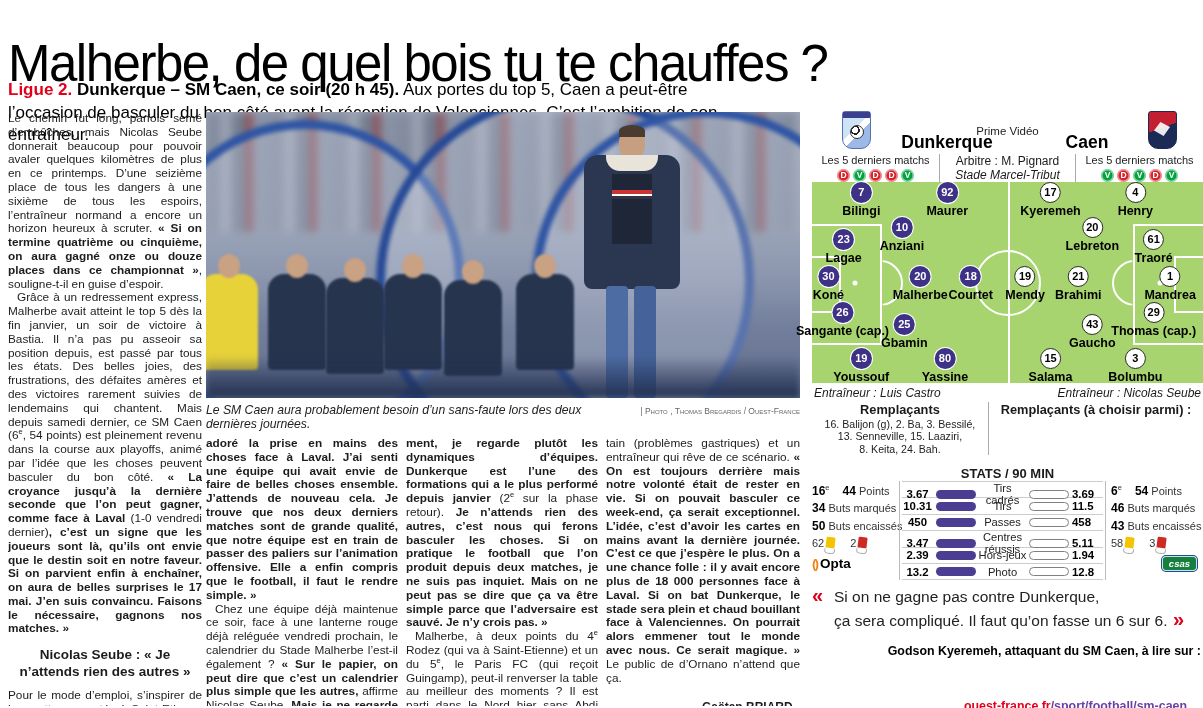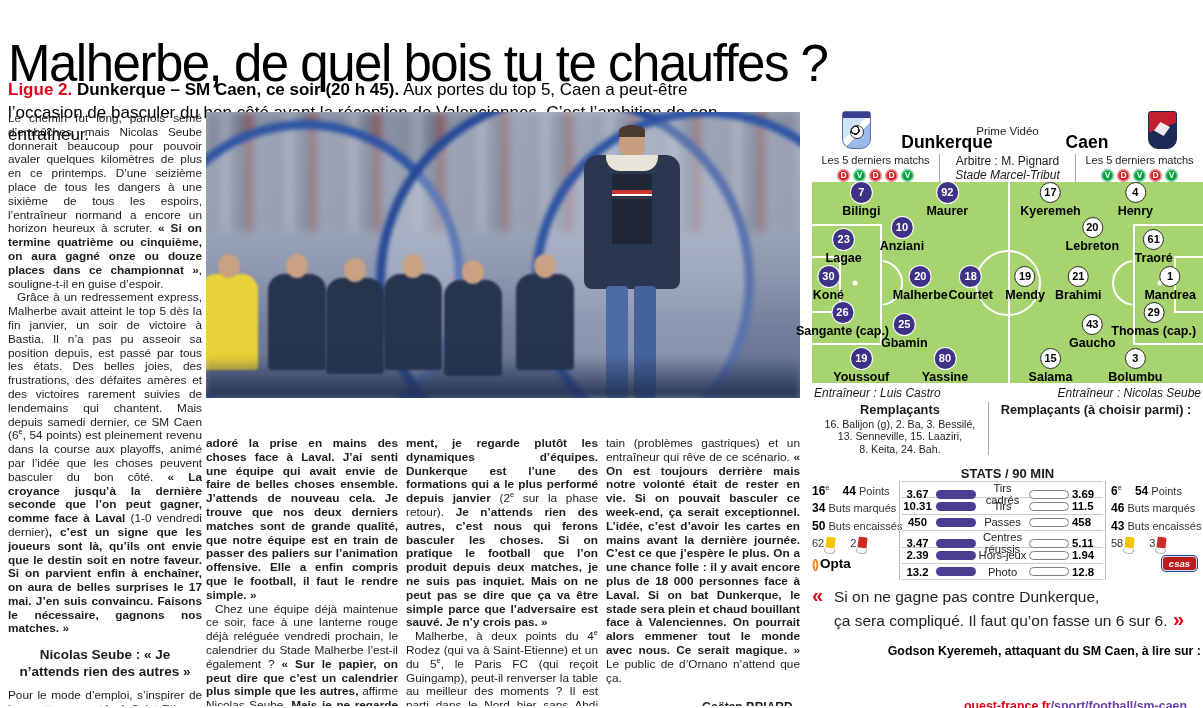--- a/index.html
+++ b/index.html
@@ -128,21 +128,21 @@
   .gap{display:inline-block;width:10px;}
   .cards{margin-top:3px;white-space:nowrap;}
   .card{display:inline-block;width:9px;height:12px;border-radius:1.5px;transform:rotate(7deg);
       vertical-align:-2px;margin:0 12px 0 2px;position:relative;}
   .card::after{content:"";position:absolute;left:-1px;bottom:-5px;width:9px;height:5px;
       border:1px solid #aaa;border-top:none;border-radius:0 0 4px 4px;background:#fdfdfd;}
   .card.y{background:#f2c500;}
   .card.r{background:#cd2a24;margin-right:0;}
   .opta{margin-top:7px;font-weight:700;font-size:13.5px;color:#000;}
   .opta-glyph{color:#f08217;font-weight:700;letter-spacing:-2px;margin-right:3px;}
-  .csas{display:inline-block;background:#b91c1c;color:#fff;border-radius:4px;font-size:9.5px;
+  .csas{display:inline-block;background:#15803d;color:#fff;border-radius:4px;font-size:9.5px;
       font-style:italic;font-weight:700;padding:2px 7px;margin-top:7px;
       box-shadow:inset 0 0 0 1px #cfe0f5,0 0 0 1px #1b4a8f;}
   .csas-wrap{text-align:right;padding-right:6px;}
   .stat-table{flex:1;border-left:1px solid #bbb;border-right:1px solid #bbb;margin:0 5px;padding:0 2px;}
   .stat-row{display:grid;grid-template-columns:32px 44px 1fr 44px 32px;align-items:center;
       border-bottom:1px solid #ccc;height:15.4px;}
   .stat-row:first-child{border-top:1px solid #ccc;}
   .stat-row .hv{font-weight:700;font-size:11.4px;text-align:center;padding-right:1px;color:#000;}
   .stat-row .av{font-weight:700;font-size:11.4px;text-align:left;padding-left:1px;color:#000;}
   .stat-label{text-align:center;font-size:11.2px;color:#222;}
@@ -205,20 +205,24 @@
       <div class="coach-jacket"></div>
       <div class="coach-collar"></div>
       <div class="coach-sweater"></div>
       <div class="coach-stripe"></div>
       <div class="coach-legL"></div>
       <div class="coach-legR"></div>
     </div>
     <div class="ph-fg"></div>
   </div>
 
+  <div class="caption-row">
+    <span class="caption">Le SM Caen aura probablement besoin d’un sans-faute lors des deux dernières journées.</span>
+    <span class="credit">| Photo , Thomas Bregardis / Ouest-France</span>
+  </div>
 
   <div class="ig">
 
     <div class="ig-broadcaster">Prime Vidéo</div>
     <div class="crest home"></div>
     <div class="crest away"></div>
     <div class="ig-team home">Dunkerque</div>
     <div class="ig-team away">Caen</div>
 
     <div class="ig-subrow">

